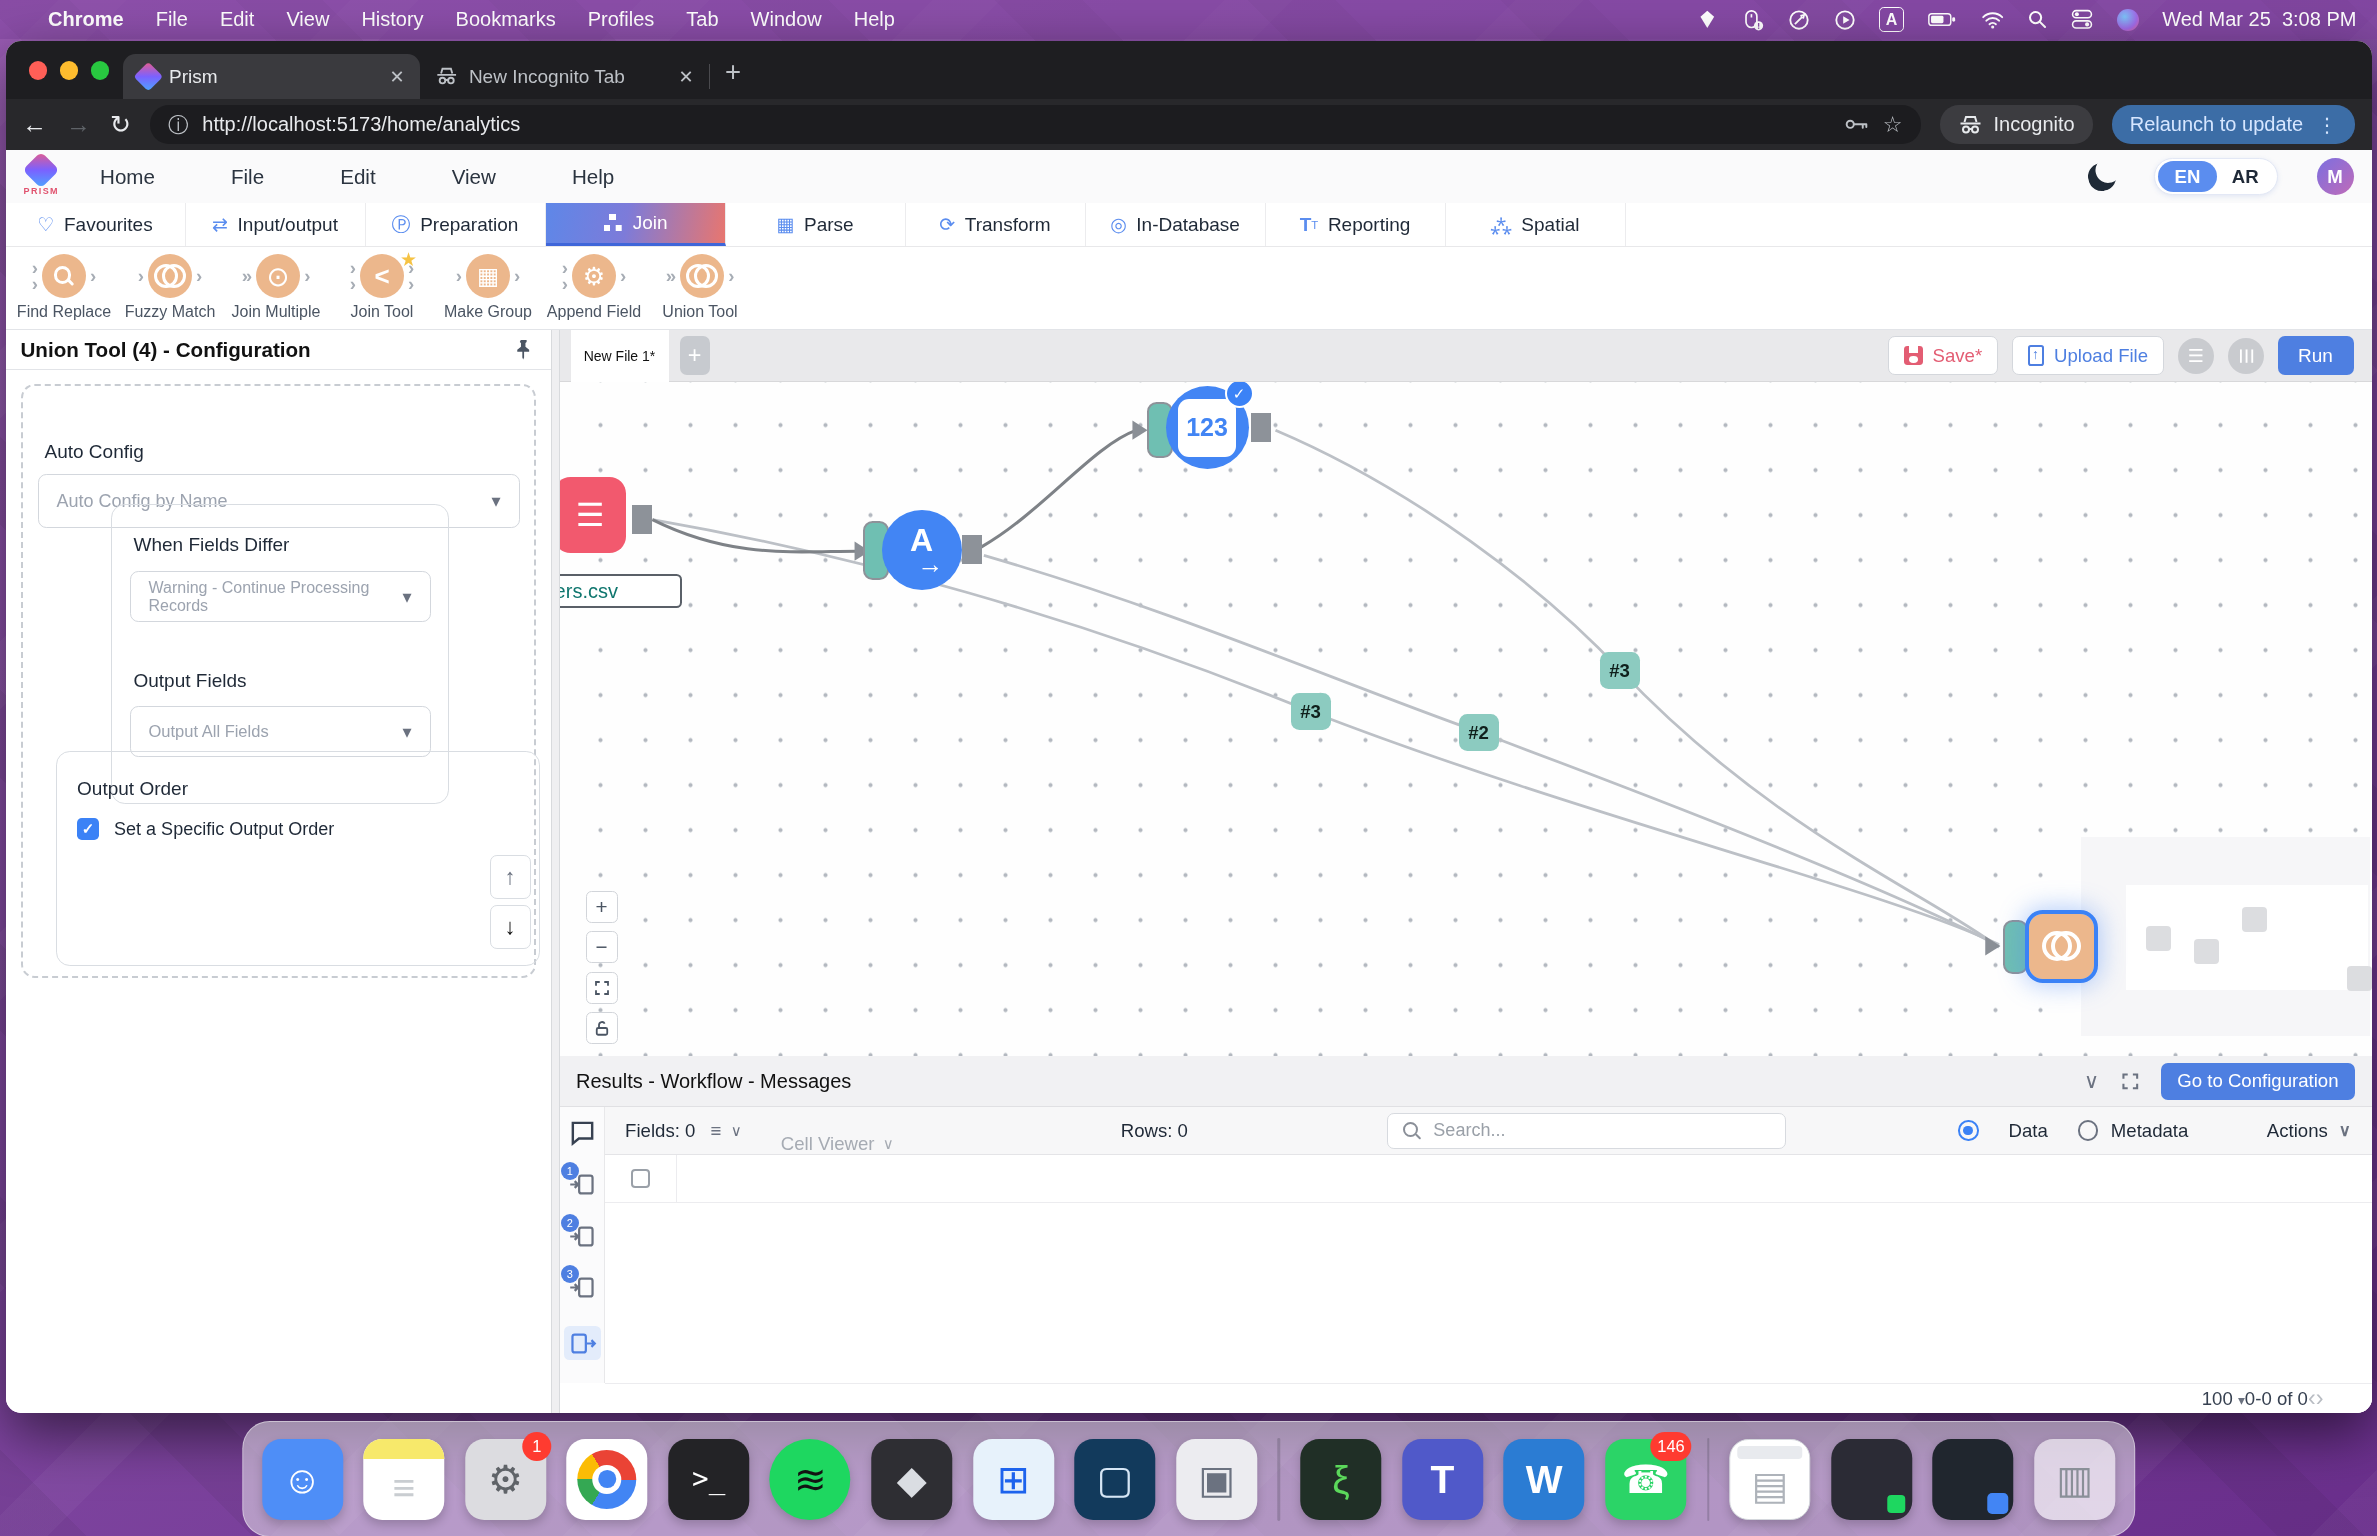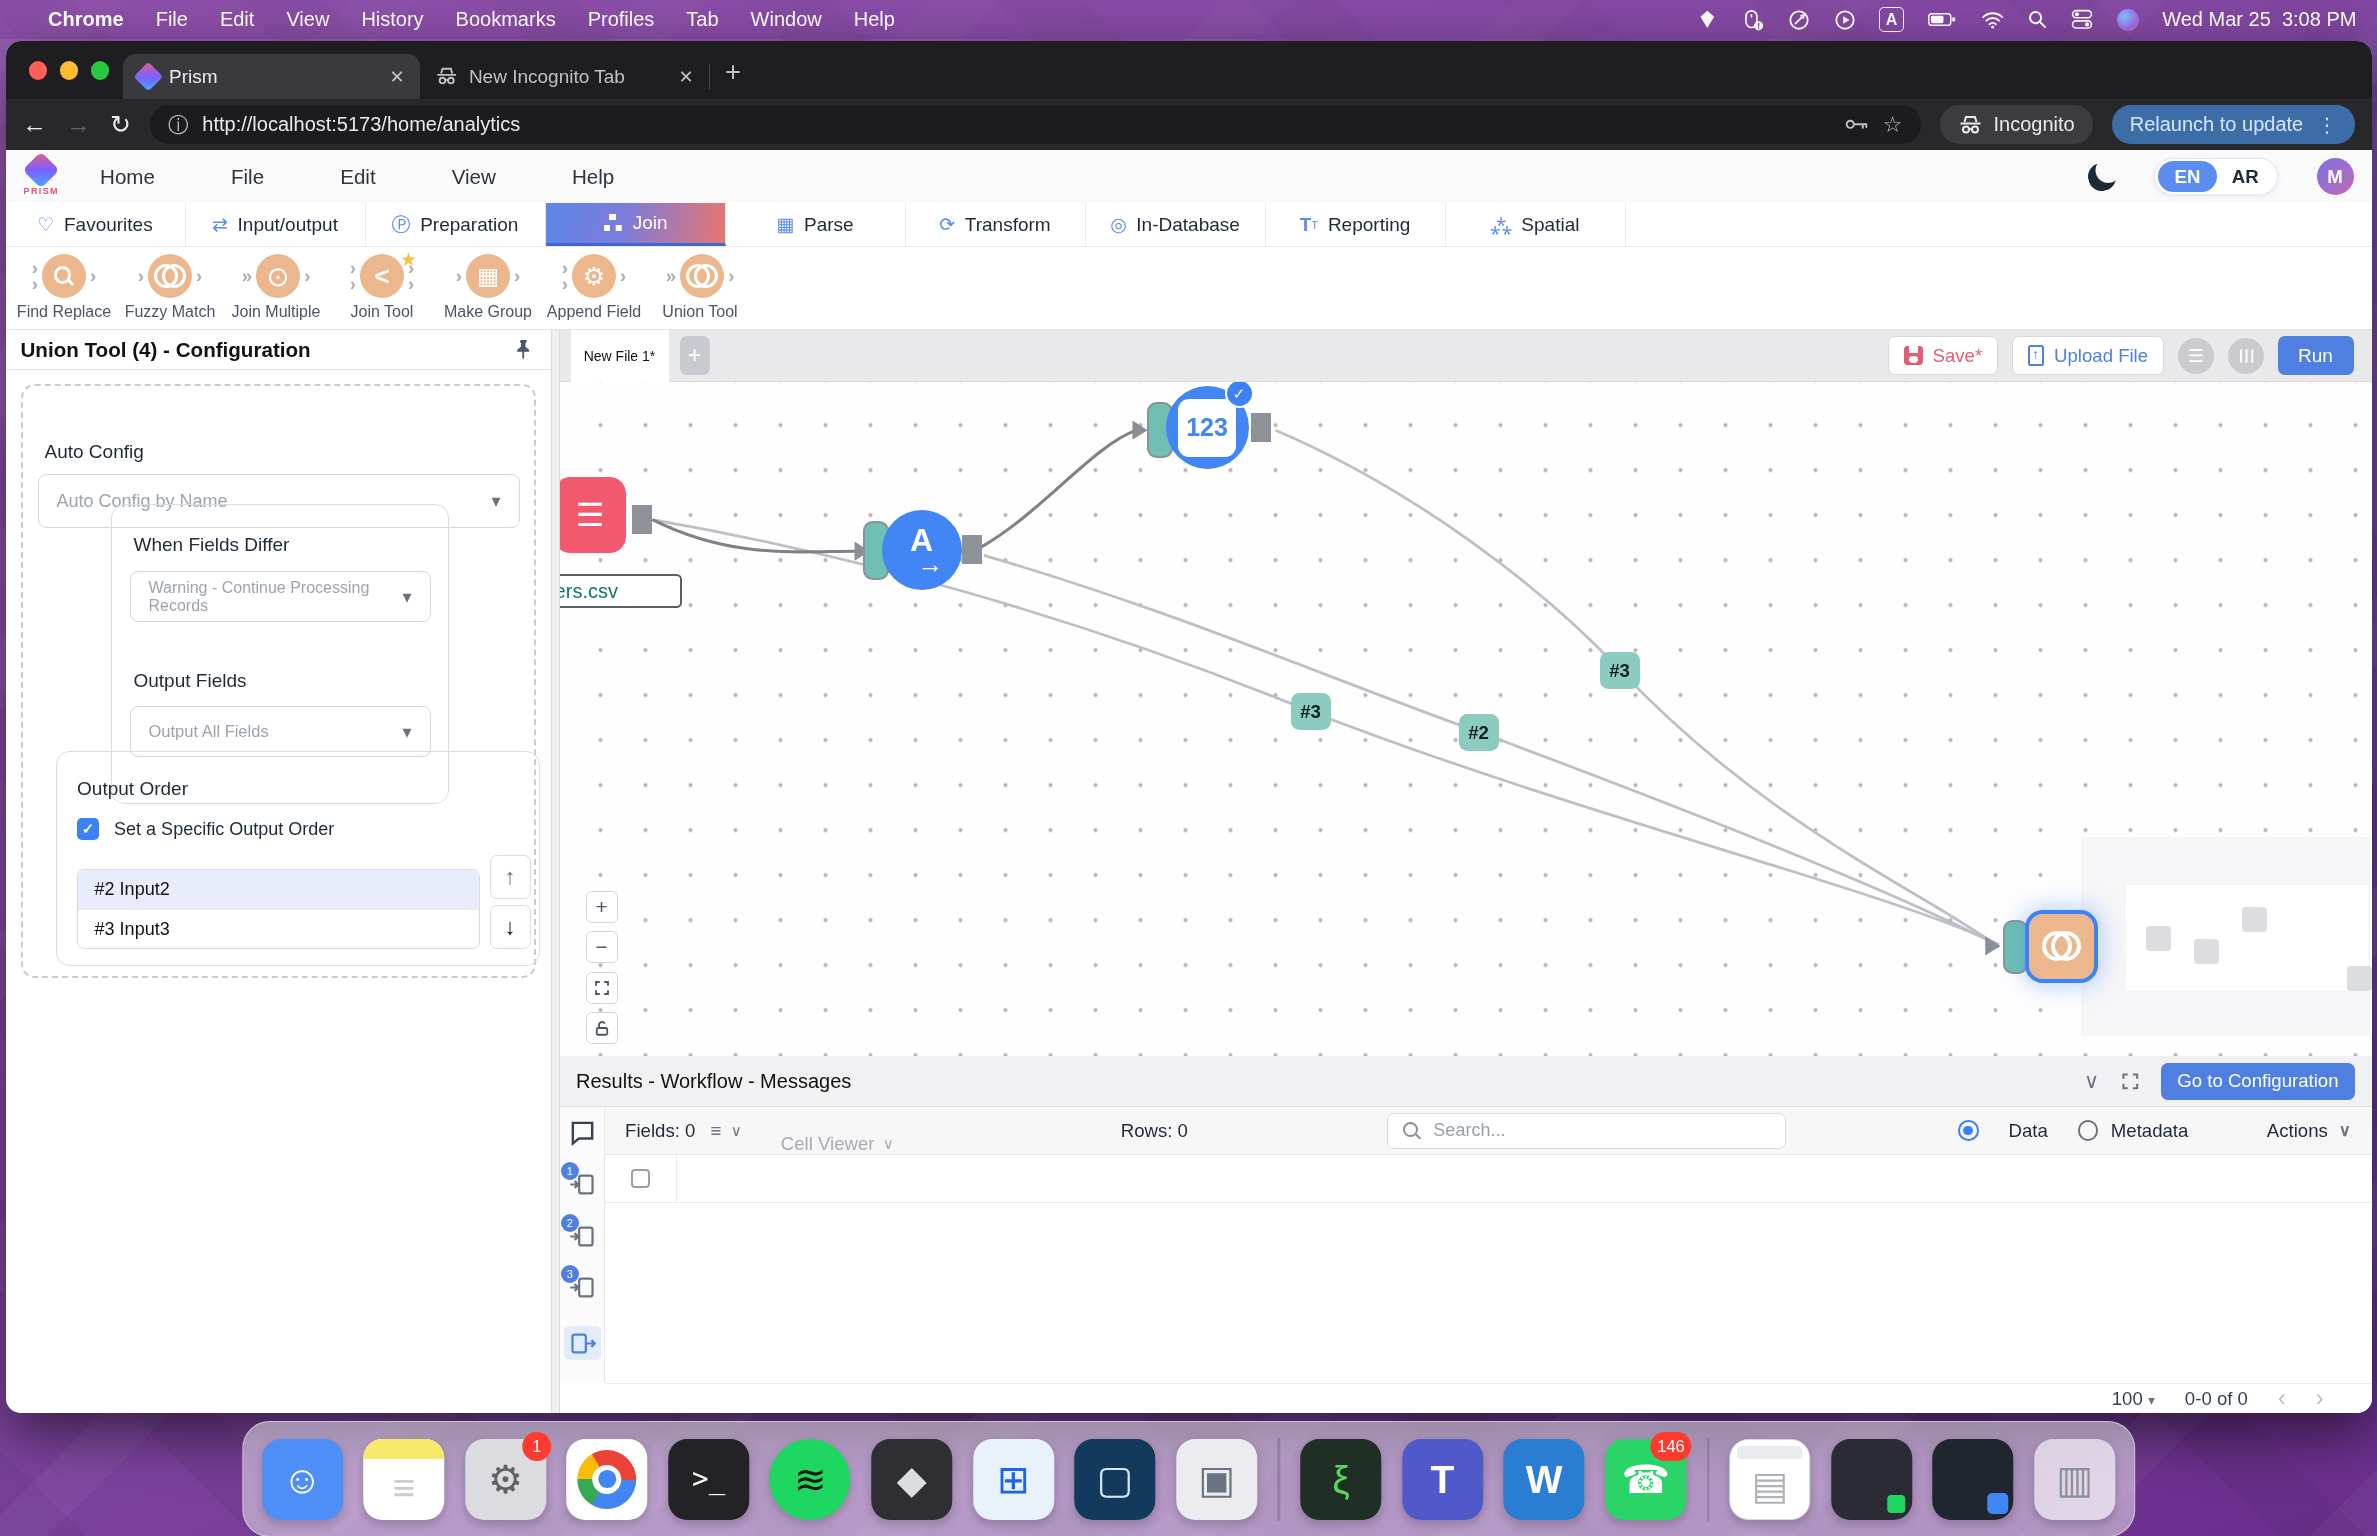--- a/index.html
+++ b/index.html
@@ -178,21 +178,21 @@
   .mag::before{content:"";position:absolute;width:11px;height:11px;border:2.1px solid #8a8f98;border-radius:50%;left:1.4px;top:1.4px;}
   .mag::after{content:"";position:absolute;width:2.1px;height:6.9px;background:#8a8f98;border-radius:1.4px;transform:rotate(-45deg);right:2.8px;bottom:1.4px;}
   .radio{width:20.6px;height:20.6px;border-radius:50%;border:2.1px solid #6b7280;position:relative;flex:none;}
   .radio.sel{border-color:#3b82f6;}
   .radio.sel::after{content:"";position:absolute;inset:3.4px;border-radius:50%;background:#3b82f6;}
   .theader{position:absolute;left:45px;right:0;top:99px;height:48px;background:#fff;border-bottom:1.4px solid #ececef;display:flex;align-items:center;}
   .thcell{width:72px;height:100%;border-right:1.4px solid #ececef;display:flex;align-items:center;padding-left:26px;}
   .cb2{width:19px;height:19px;border:2.1px solid #9aa0a8;border-radius:4.1px;background:#fff;}
   .tbody{position:absolute;left:45px;right:0;top:147px;bottom:30px;background:#fff;display:grid;place-items:center;}
   .norows{font-size:18px;color:#6b7280;}
-  .pager{position:absolute;left:45px;right:0;bottom:0;height:30px;border-top:1.4px solid #ececef;background:#fff;display:flex;align-items:center;justify-content:flex-end;gap:30px;padding:0 48px 0 0;font-size:18.6px;color:#374151;}
+  .pager{position:absolute;left:45px;right:0;bottom:0;height:30px;border-top:1.4px solid #ececef;background:#fff;display:flex;align-items:center;justify-content:flex-end;padding:0 48px 0 0;font-size:18.6px;color:#374151;}
   .pchev{color:#b9bdc3;font-size:23.4px;}
 
   
   .dock{position:absolute;top:1421px;left:50%;transform:translateX(-50%);height:116px;border-radius:27.5px;
     background:rgba(246,246,248,.5);border:1.4px solid rgba(255,255,255,.45);display:flex;align-items:center;gap:20.6px;padding:0 19px;}
   .dicon{width:81px;height:81px;border-radius:19px;display:grid;place-items:center;position:relative;font-size:39px;box-shadow:0 4.1px 9.6px rgba(0,0,0,.18);}
   .dglyph{line-height:1;}
   .dbadge{position:absolute;top:-6.9px;right:-5.5px;min-width:29px;height:29px;border-radius:14.4px;background:#ff3b30;color:#fff;font-size:16.5px;display:grid;place-items:center;padding:0 6.9px;}
   .dsep{width:2.1px;height:83px;background:rgba(60,60,70,.25);border-radius:1.4px;}
   .chromeball{width:59px;height:59px;border-radius:50%;background:conic-gradient(from -30deg,#ea4335 0 120deg,#4285f4 120deg 240deg,#34a853 240deg 300deg,#fbbc05 300deg 360deg);position:relative;}
@@ -511,24 +511,20 @@
           <span>Output All Fields</span>
           <span class="caret">▾</span>
         </div>
       </div>
       <div class="orderbox">
         <span class="flabel abs" style="left:20.6px;top:26px;">Output Order</span>
         <div class="abs" style="left:20.6px;top:66px;display:flex;align-items:center;gap:15px;">
           <span class="cb">✓</span>
           <span style="font-size:18px;color:#1f2937;">Set a Specific Output Order</span>
         </div>
-        <div class="olist">
-          <div class="orow sel">#2 Input2</div>
-          <div class="orow" style="border-top:1.4px solid #e4e7ec;">#3 Input3</div>
-        </div>
         <div class="obtn" style="left:433px;top:103px;color:#6b7280;">
             <span>↑</span>
           </div>
         <div class="obtn" style="left:433px;top:153px;color:#111;">
             <span>↓</span>
           </div>
       </div>
     </div>
   </div>
   <div class="gutter"></div>

